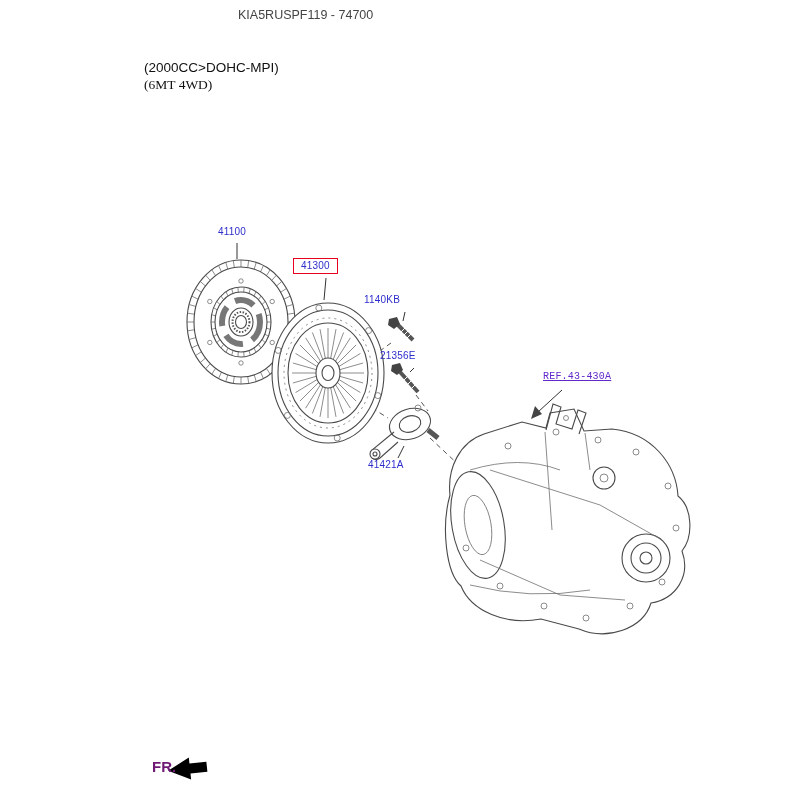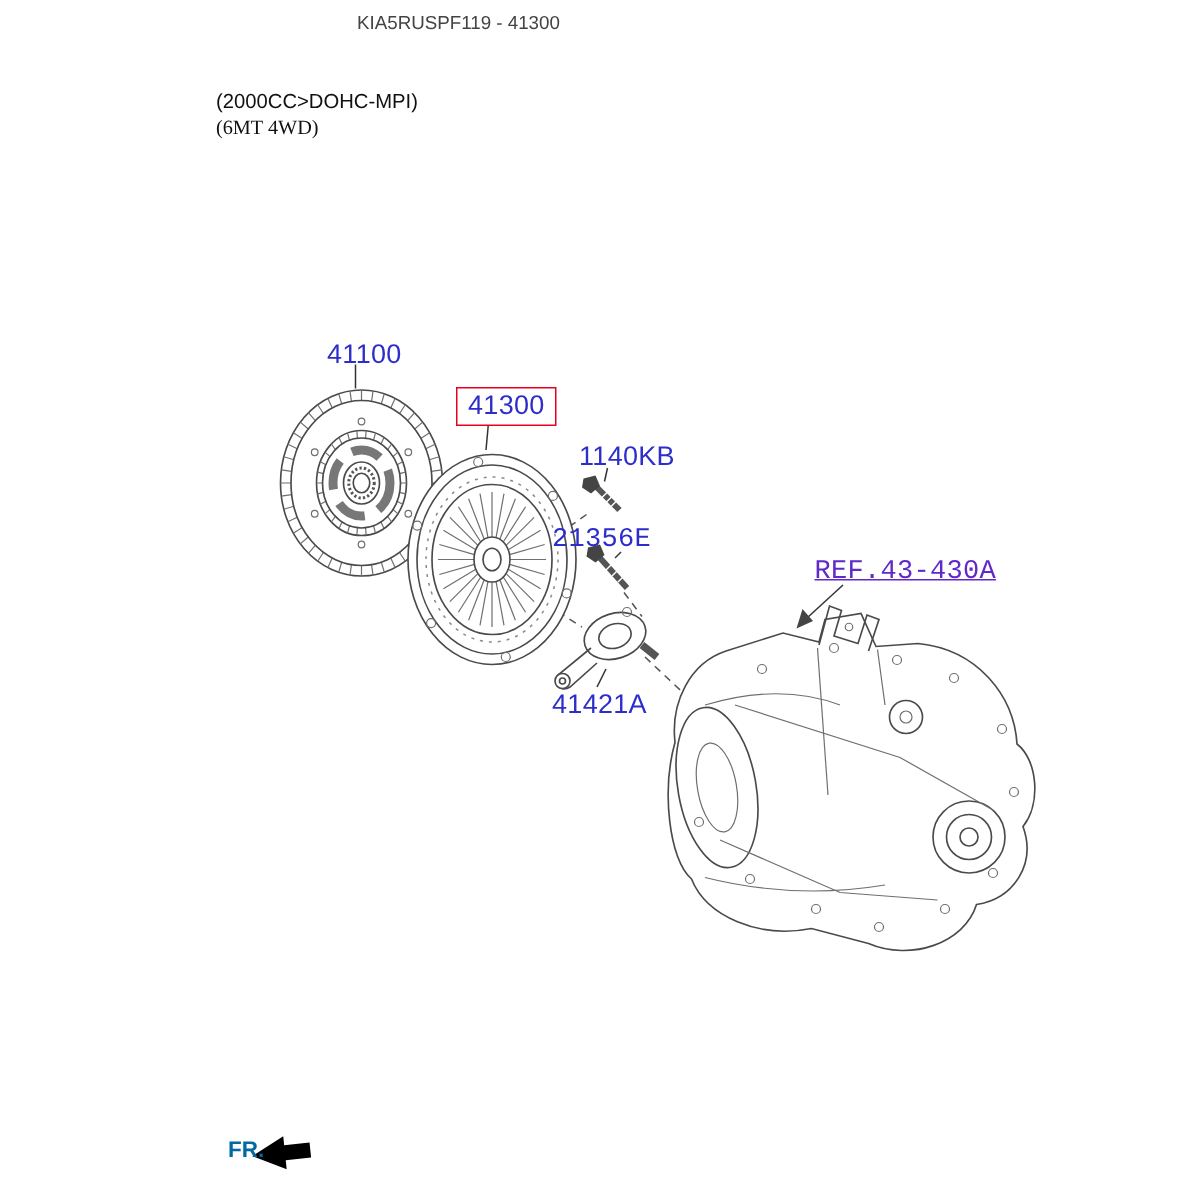--- a/index.html
+++ b/index.html
@@ -12,42 +12,42 @@
   .page{
     position:relative;width:800px;height:800px;background:#fff;overflow:hidden;
     font-family:"Liberation Sans", sans-serif;
   }
   .hdr{position:absolute;color:#111;font-size:13.5px;white-space:nowrap;margin-top:47px;}
   .hdr-code{position:absolute;left:238px;top:8px;color:#444;font-size:12.5px;white-space:nowrap;}
   .hdr-spec1{left:144px;top:13px;}
   .hdr-spec2{left:144px;top:30px;font-family:Liberation Serif, serif;}
   .art{position:absolute;left:0;top:0;width:800px;height:800px;}
   .lbl{
-    position:absolute;color:var(--part-label);font-size:18px;letter-spacing:.2px;
+    position:absolute;color:var(--part-label);font-size:10px;letter-spacing:.2px;
     white-space:nowrap;cursor:pointer;
   }
   .lbl-boxed{
     border:1.6px solid var(--highlight-box);padding:1px 7px 2px 7px;background:#fff;
   }
   .lbl-ref{color:var(--ref-label);text-decoration:underline;}
-  .fr-label{position:absolute;left:152px;top:758px;font-size:15px;font-weight:bold;color:#0369a1;}
+  .fr-label{position:absolute;left:152px;top:758px;font-size:15px;font-weight:bold;color:#701a75;}
   
   .s1{stroke:var(--line-art);stroke-width:1.1;fill:none;}
   .s1f{stroke:var(--line-art);stroke-width:1.1;fill:#fff;}
   .thin{stroke:#6f6f6f;stroke-width:.8;fill:none;}
   .dash{stroke:#555;stroke-width:1;stroke-dasharray:5 4;fill:none;}
   .lead{stroke:#333;stroke-width:1;fill:none;}
   .fillg{fill:#444;}
 </style>
 </head>
 <body>
 
 <div class="page">
 
-  <div class="hdr-code">KIA5RUSPF119 - 41300</div>
+  <div class="hdr-code">KIA5RUSPF119 - 74700</div>
   <div class="hdr hdr-spec1">(2000CC&gt;DOHC-MPI)</div>
   <div class="hdr hdr-spec2">(6MT 4WD)</div>
 
   <svg class="art" viewBox="0 0 800 800">
 
     <g>
       <path class="lead" d="M237,243 L237,259"></path>
       <path class="lead" d="M326,278 L324,300"></path>
       <path class="lead" d="M405,312 L403,321"></path>
       <path class="lead" d="M414,368 L410,372"></path>
@@ -158,20 +158,20 @@
       <path class="lead" d="M562,390 L538,412"></path>
       <polygon class="fillg" points="531,419 542,414 535,406"></polygon>
     </g>
 
     <g transform="rotate(-6 185 769)">
       <polygon fill="#000" points="168,769 190,758 190,764 207,764 207,774 190,774 190,780"></polygon>
     </g>
   </svg>
 
   <div class="lbl" style="left:218px;top:226px;">41100</div>
-  <div class="lbl lbl-boxed" style="left:304px;top:258px;">41300</div>
-  <div class="lbl" style="left:386px;top:294px;">1140KB</div>
-  <div class="lbl" style="left:368px;top:350px;font-family:Liberation Mono, monospace;">21356E</div>
+  <div class="lbl lbl-boxed" style="left:293px;top:258px;">41300</div>
+  <div class="lbl" style="left:364px;top:294px;">1140KB</div>
+  <div class="lbl" style="left:380px;top:350px;">21356E</div>
   <div class="lbl" style="left:368px;top:459px;text-align:center;">41421A</div>
   <div class="lbl lbl-ref" style="left:543px;top:371px;font-family:Liberation Mono, monospace;">REF.43-430A</div>
 
   <div class="fr-label">FR.</div>
 </div>
 
 </body></html>

